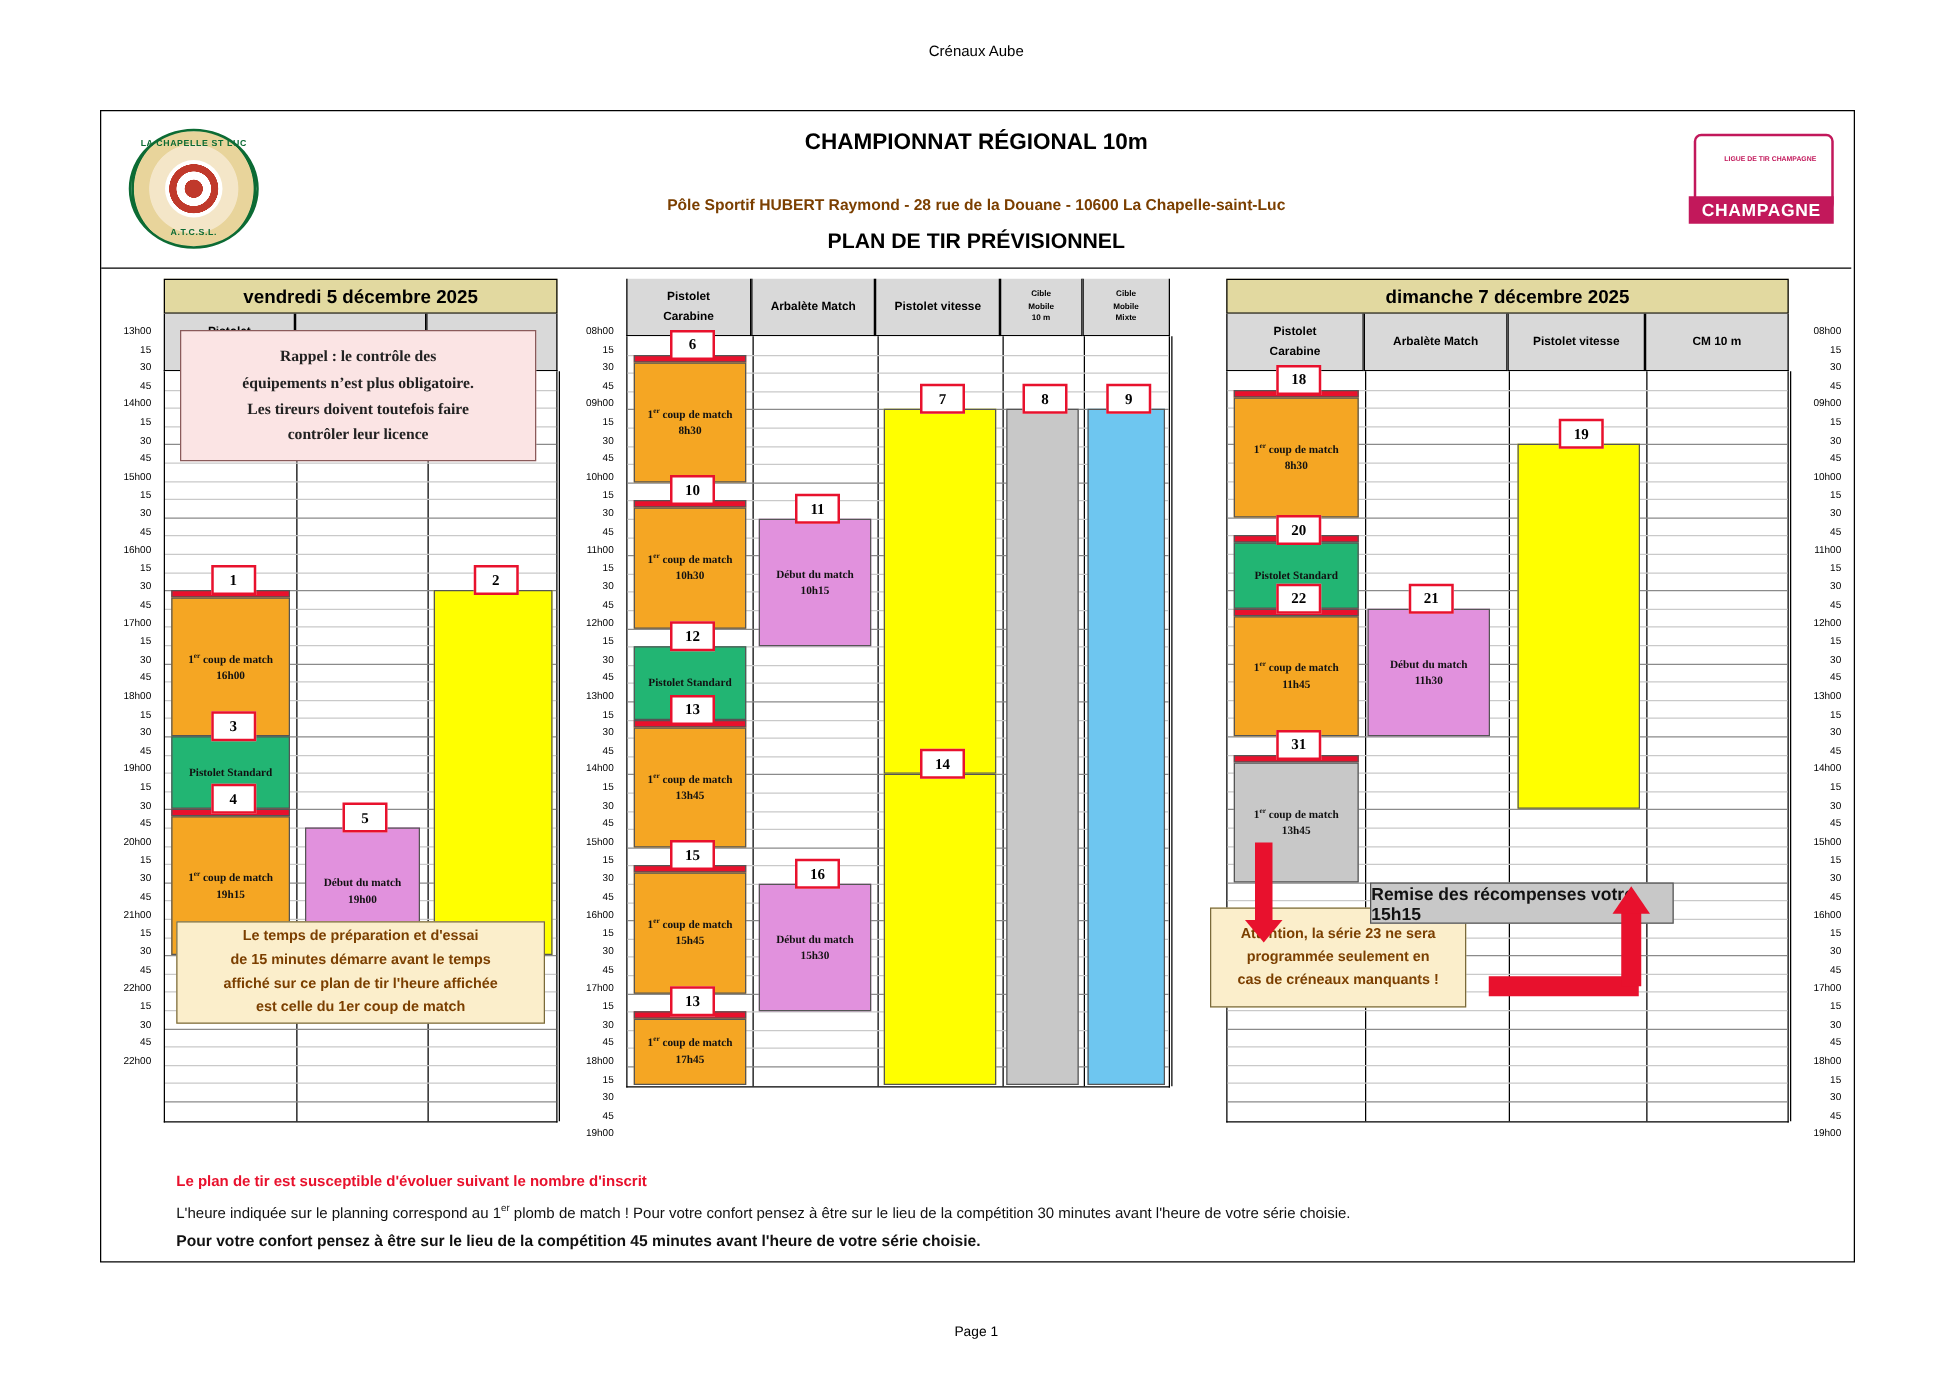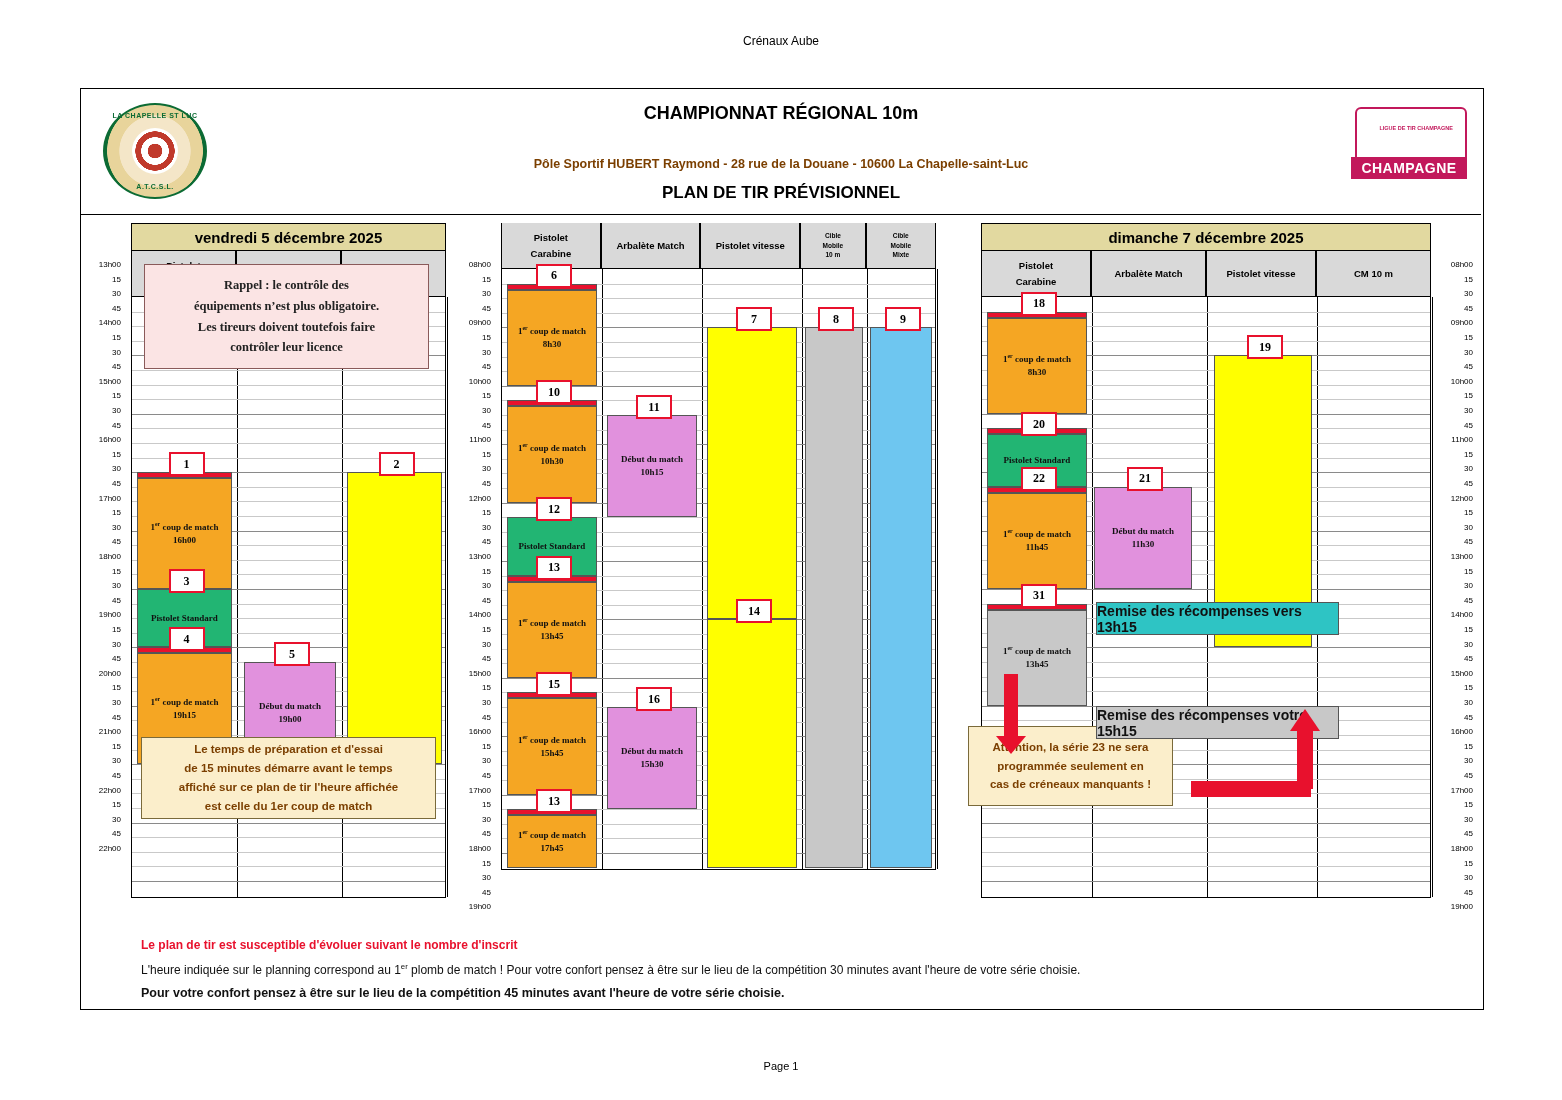--- a/index.html
+++ b/index.html
@@ -587,21 +587,20 @@
       <div>Le temps de préparation et d'essai</div>
       <div>de 15 minutes démarre avant le temps</div>
       <div>affiché sur ce plan de tir l'heure affichée</div>
       <div>est celle du 1er coup de match</div>
     </div>
     <div class="note cream" style="left: 887px; top: 637px; width: 205px; height: 80px;">
       <div>Attention, la série 23 ne sera</div>
       <div>programmée seulement en</div>
       <div>cas de créneaux manquants !</div>
     </div>
-    <div class="banner" style="left: 1015px; top: 513px; width: 243px; height: 33px; background: rgb(46, 196, 196);">Remise des récompenses vers 13h15</div>
     <div class="banner" style="left: 1015px; top: 617px; width: 243px; height: 33px; background: rgb(200, 200, 200);">Remise des récompenses votre 15h15</div>
     <div class="arrow" style="left: 915px; top: 585px; width: 30px; height: 80px;">
       <div class="stem" style="left:8px;top:0;width:14px;height:62px;"></div>
                <div class="head" style="left:0;top:62px;border-left:15px solid transparent;border-right:15px solid transparent;border-top:18px solid #e8112d;"></div>
     </div>
     <div class="arrow" style="left: 1110px; top: 620px; width: 145px; height: 95px;">
       <div class="stem" style="left:0;top:72px;width:120px;height:16px;"></div>
               <div class="stem" style="left:106px;top:20px;width:16px;height:60px;"></div>
               <div class="head" style="left:99px;top:0px;border-left:15px solid transparent;border-right:15px solid transparent;border-bottom:22px solid #e8112d;"></div>
     </div>

